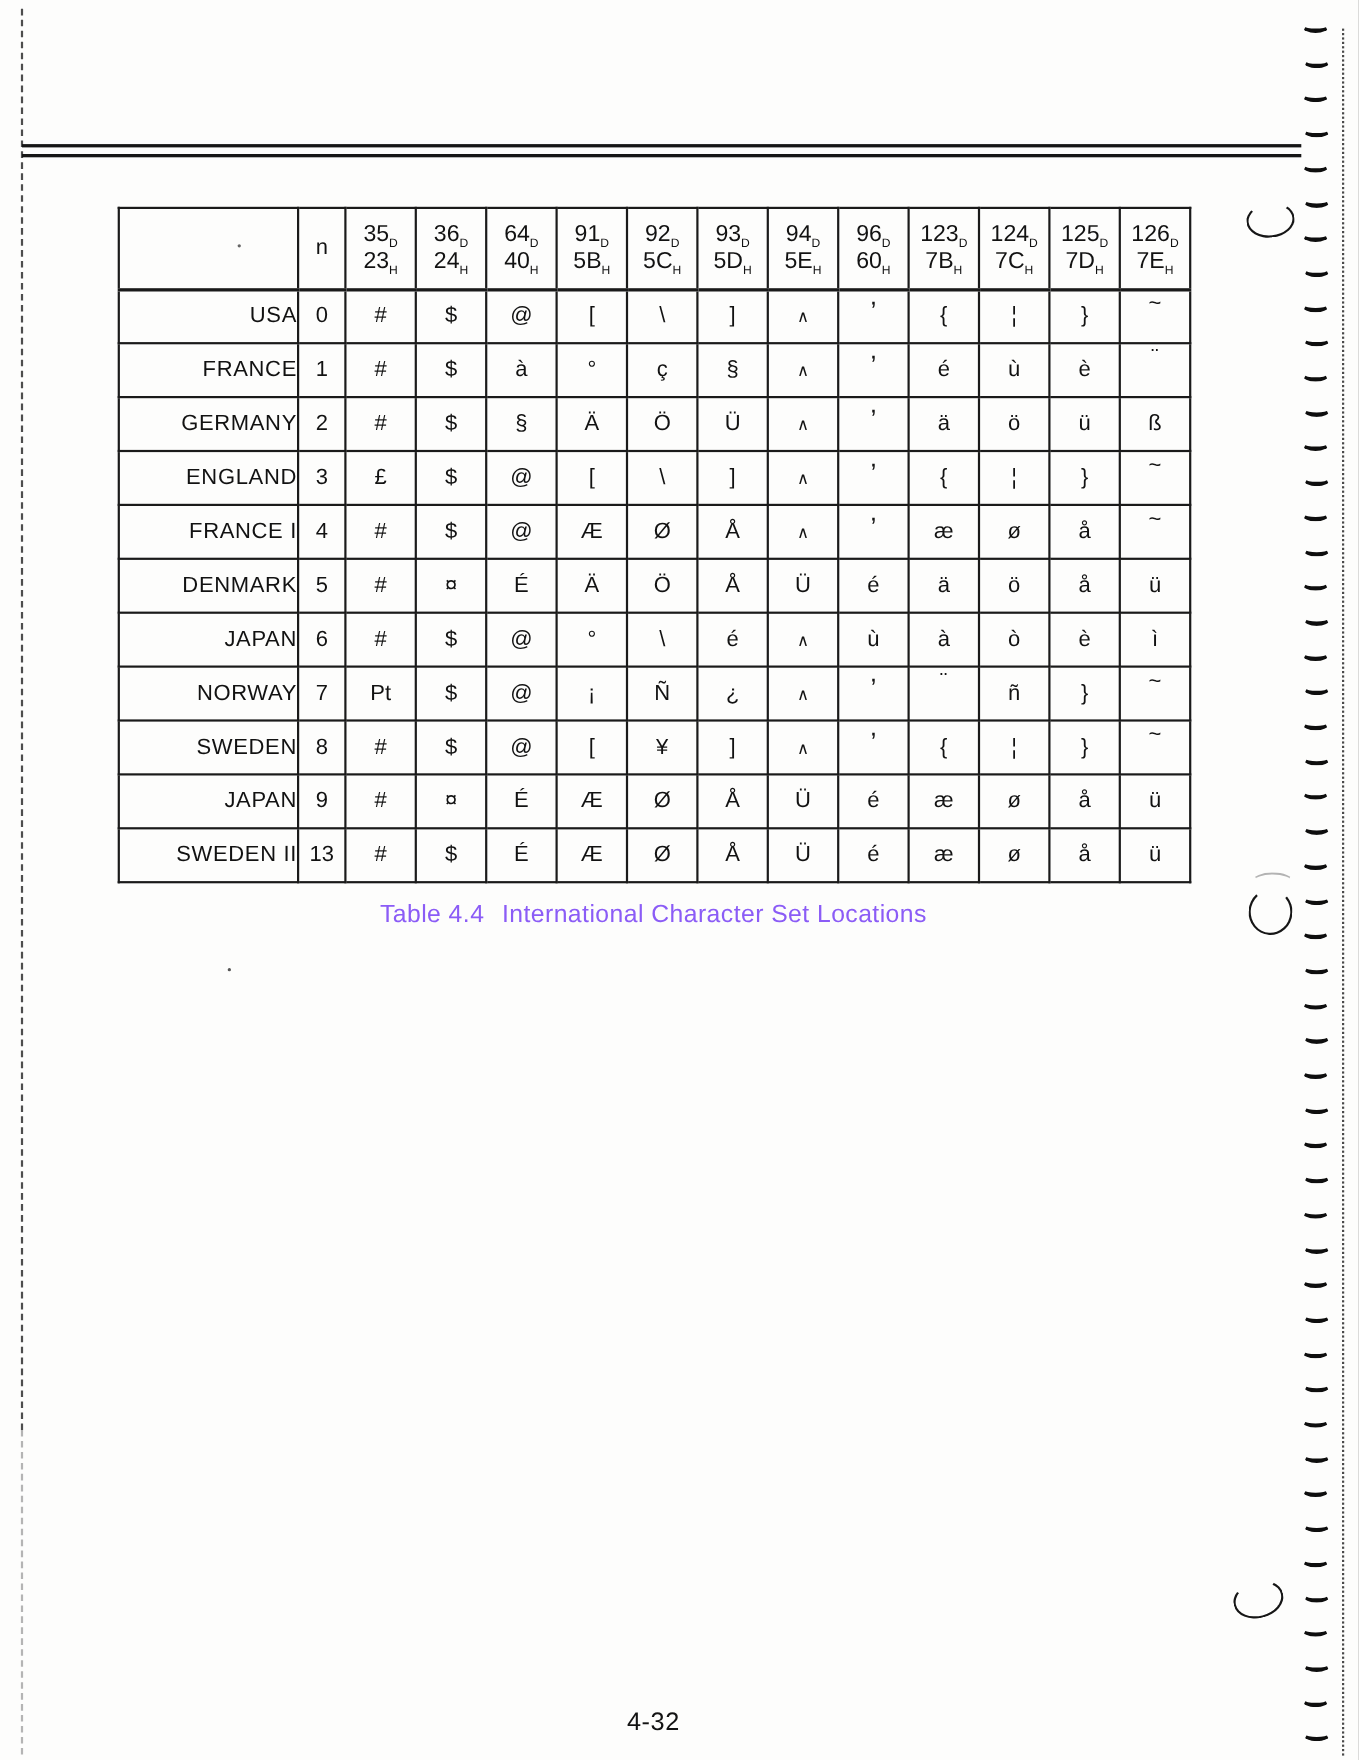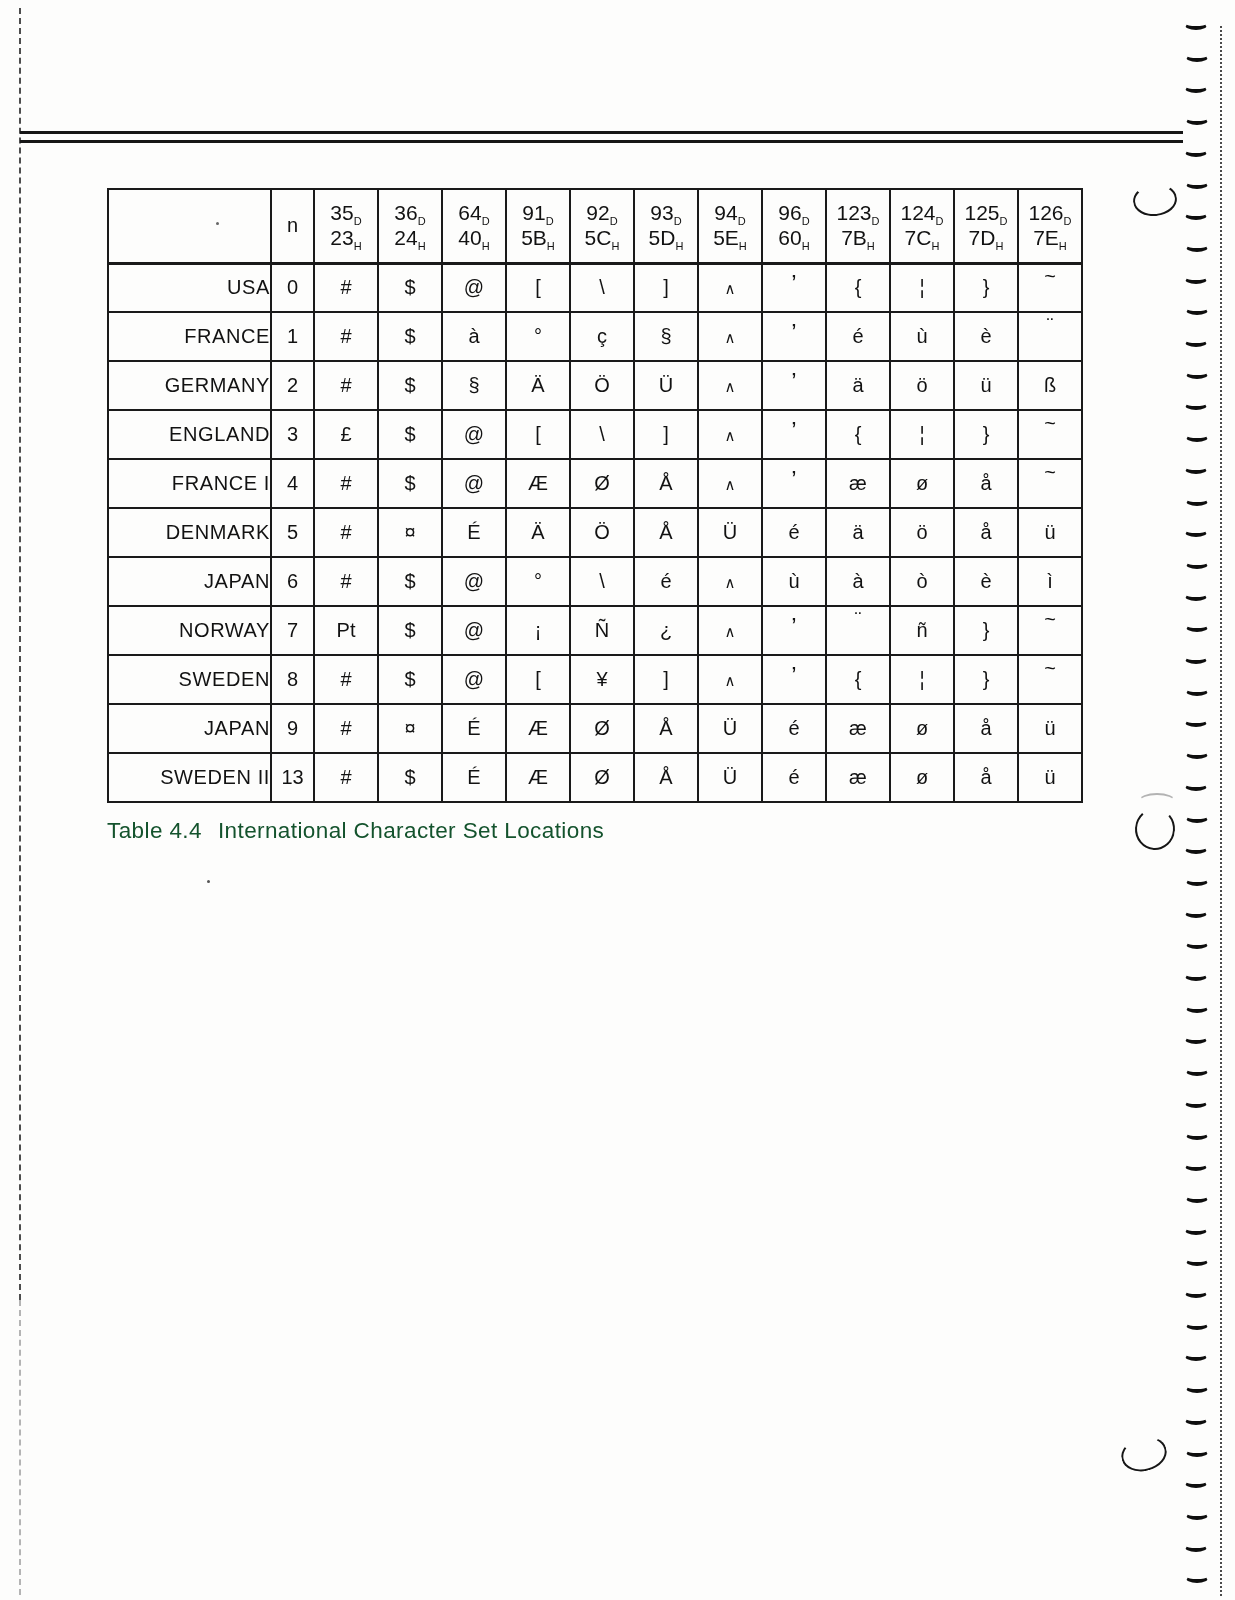--- a/index.html
+++ b/index.html
@@ -40,21 +40,21 @@
   tbody tr { height:49px; }
   thead th { border-bottom-width:3px; }
   td.label-cell { text-align:right; padding-left:14px; letter-spacing:0.6px; font-size:20px; }
   th.hdr-col div { line-height:24px; font-size:21px; }
   th.hdr-col sub { font-size:11px; line-height:10px; }
   span.raised { position:relative; top:-11px; display:inline-block; }
   span.caret { font-size:15px; }
   span.apos { font-size:24px; position:relative; top:-4px; }
 
   .caption { position:absolute; left:107px; top:818px; width:974px;
-    font-size:22.5px; letter-spacing:0.4px; color:#14532d; }
+    text-align:center; font-size:22.5px; letter-spacing:0.4px; color:#8b5cf6; }
   .caption .cap-label { margin-right:16px; }
   .page-number { position:absolute; left:107px; top:1552px; width:974px;
     text-align:center; font-size:23px; letter-spacing:0.5px; color:#131313; }
   .speck { position:absolute; left:207px; top:880px; width:3px; height:3px;
     background:#555; border-radius:50%; }
   .corner-dot { position:absolute; left:216px; top:222px; width:3px; height:3px;
     background:#666; border-radius:50%; }
 </style>
 </head>
 <body>
@@ -377,14 +377,15 @@
             <td class="char-cell"><span>ü</span></td>
           </tr>
         </tbody>
     </table>
   </div>
 
   <div class="caption">
     <span class="cap-label">Table 4.4</span><span>International Character Set Locations</span>
   </div>
 
+  <div class="page-number">4-32</div>
 
 </div>
 
 </body></html>

